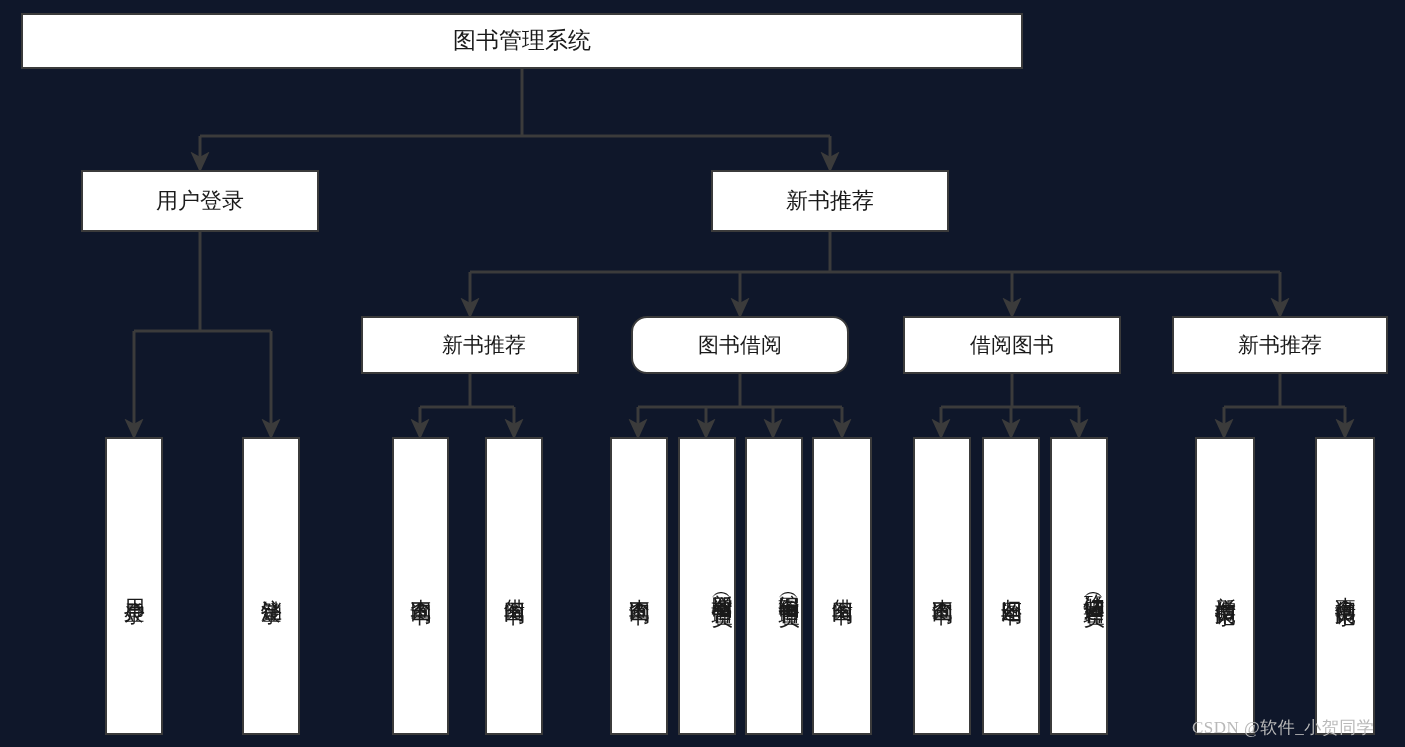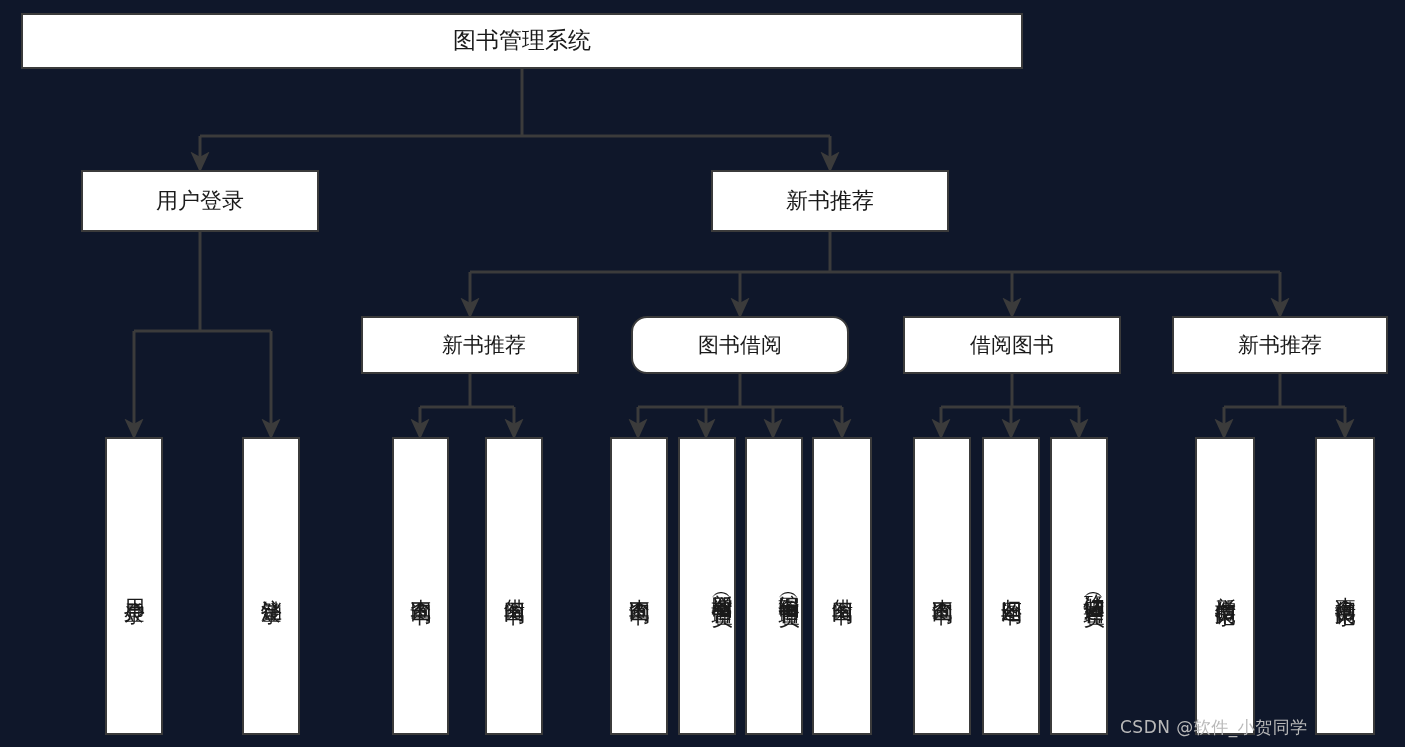--- a/index.html
+++ b/index.html
@@ -148,15 +148,15 @@
   <div class="node leaf center-v" id="node-leaf-query-book-2" style="left: 610px; top: 437px; width: 58px; height: 298px;">查询图书</div>
   <div class="node leaf" id="node-leaf-add-book" style="left: 678px; top: 437px; width: 58px; height: 298px;">新增图书（管理员）</div>
   <div class="node leaf" id="node-leaf-edit-book" style="left: 745px; top: 437px; width: 58px; height: 298px;">编辑图书（管理员）</div>
   <div class="node leaf center-v" id="node-leaf-borrow-book-2" style="left: 812px; top: 437px; width: 60px; height: 298px;">借阅图书</div>
   <div class="node leaf center-v" id="node-leaf-query-book-3" style="left: 913px; top: 437px; width: 58px; height: 298px;">查询图书</div>
   <div class="node leaf center-v" id="node-leaf-return-book" style="left: 982px; top: 437px; width: 58px; height: 298px;">归还图书</div>
   <div class="node leaf" id="node-leaf-confirm-return" style="left: 1050px; top: 437px; width: 58px; height: 298px;">确认归还（管理员）</div>
   <div class="node leaf center-v" id="node-leaf-add-record" style="left: 1195px; top: 437px; width: 60px; height: 298px;">新增借阅记录</div>
   <div class="node leaf center-v" id="node-leaf-query-record" style="left: 1315px; top: 437px; width: 60px; height: 298px;">查询借阅记录</div>
 
-  <div class="watermark" id="watermark" style="left: 1120px; top: 716px;">CSDN @软件_小贺同学</div>
+  <div class="watermark" id="watermark" style="left: 1192px; top: 716px; font-family: Liberation Serif, serif;">CSDN @软件_小贺同学</div>
 
 </div>
 
 </body></html>

